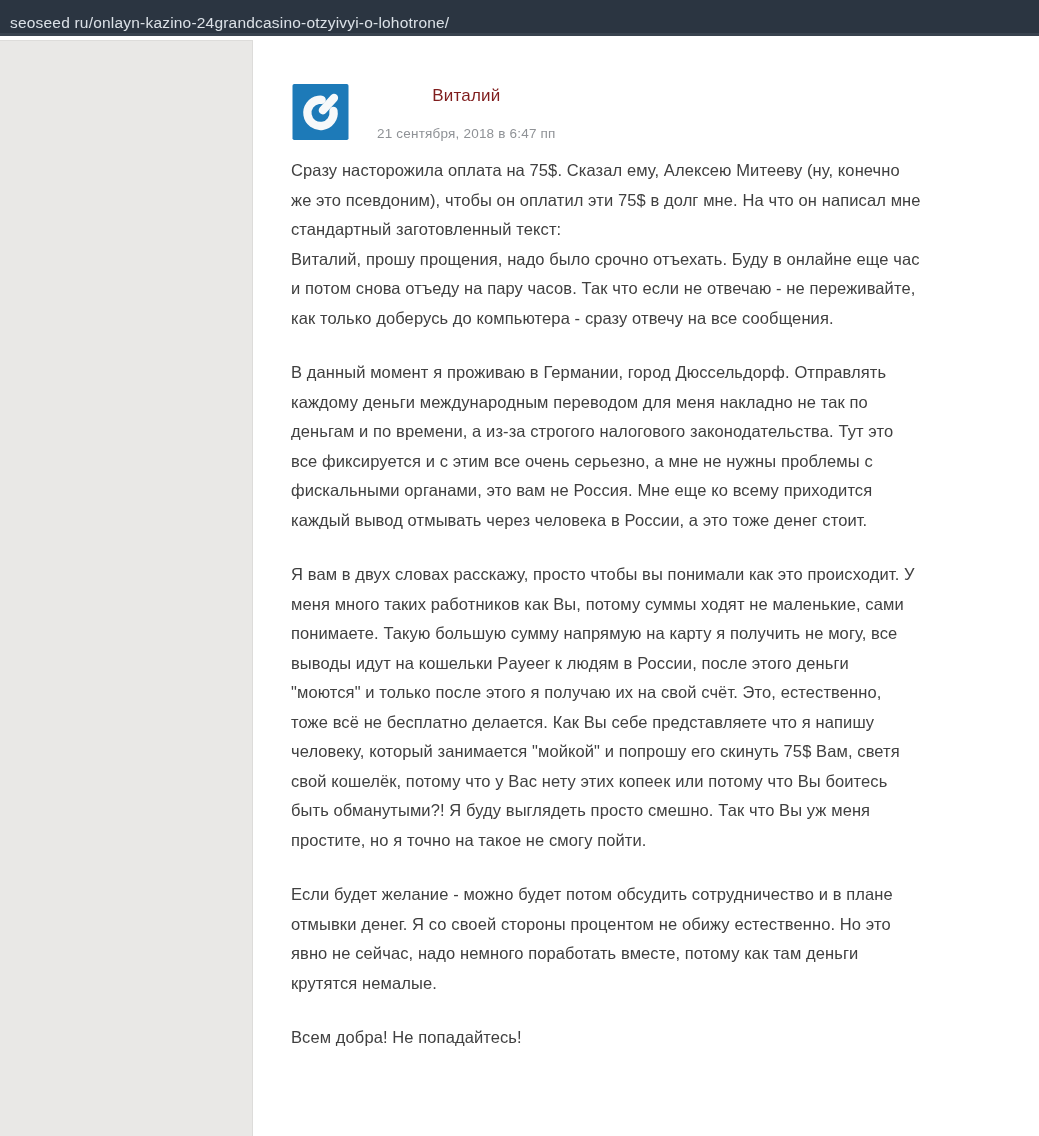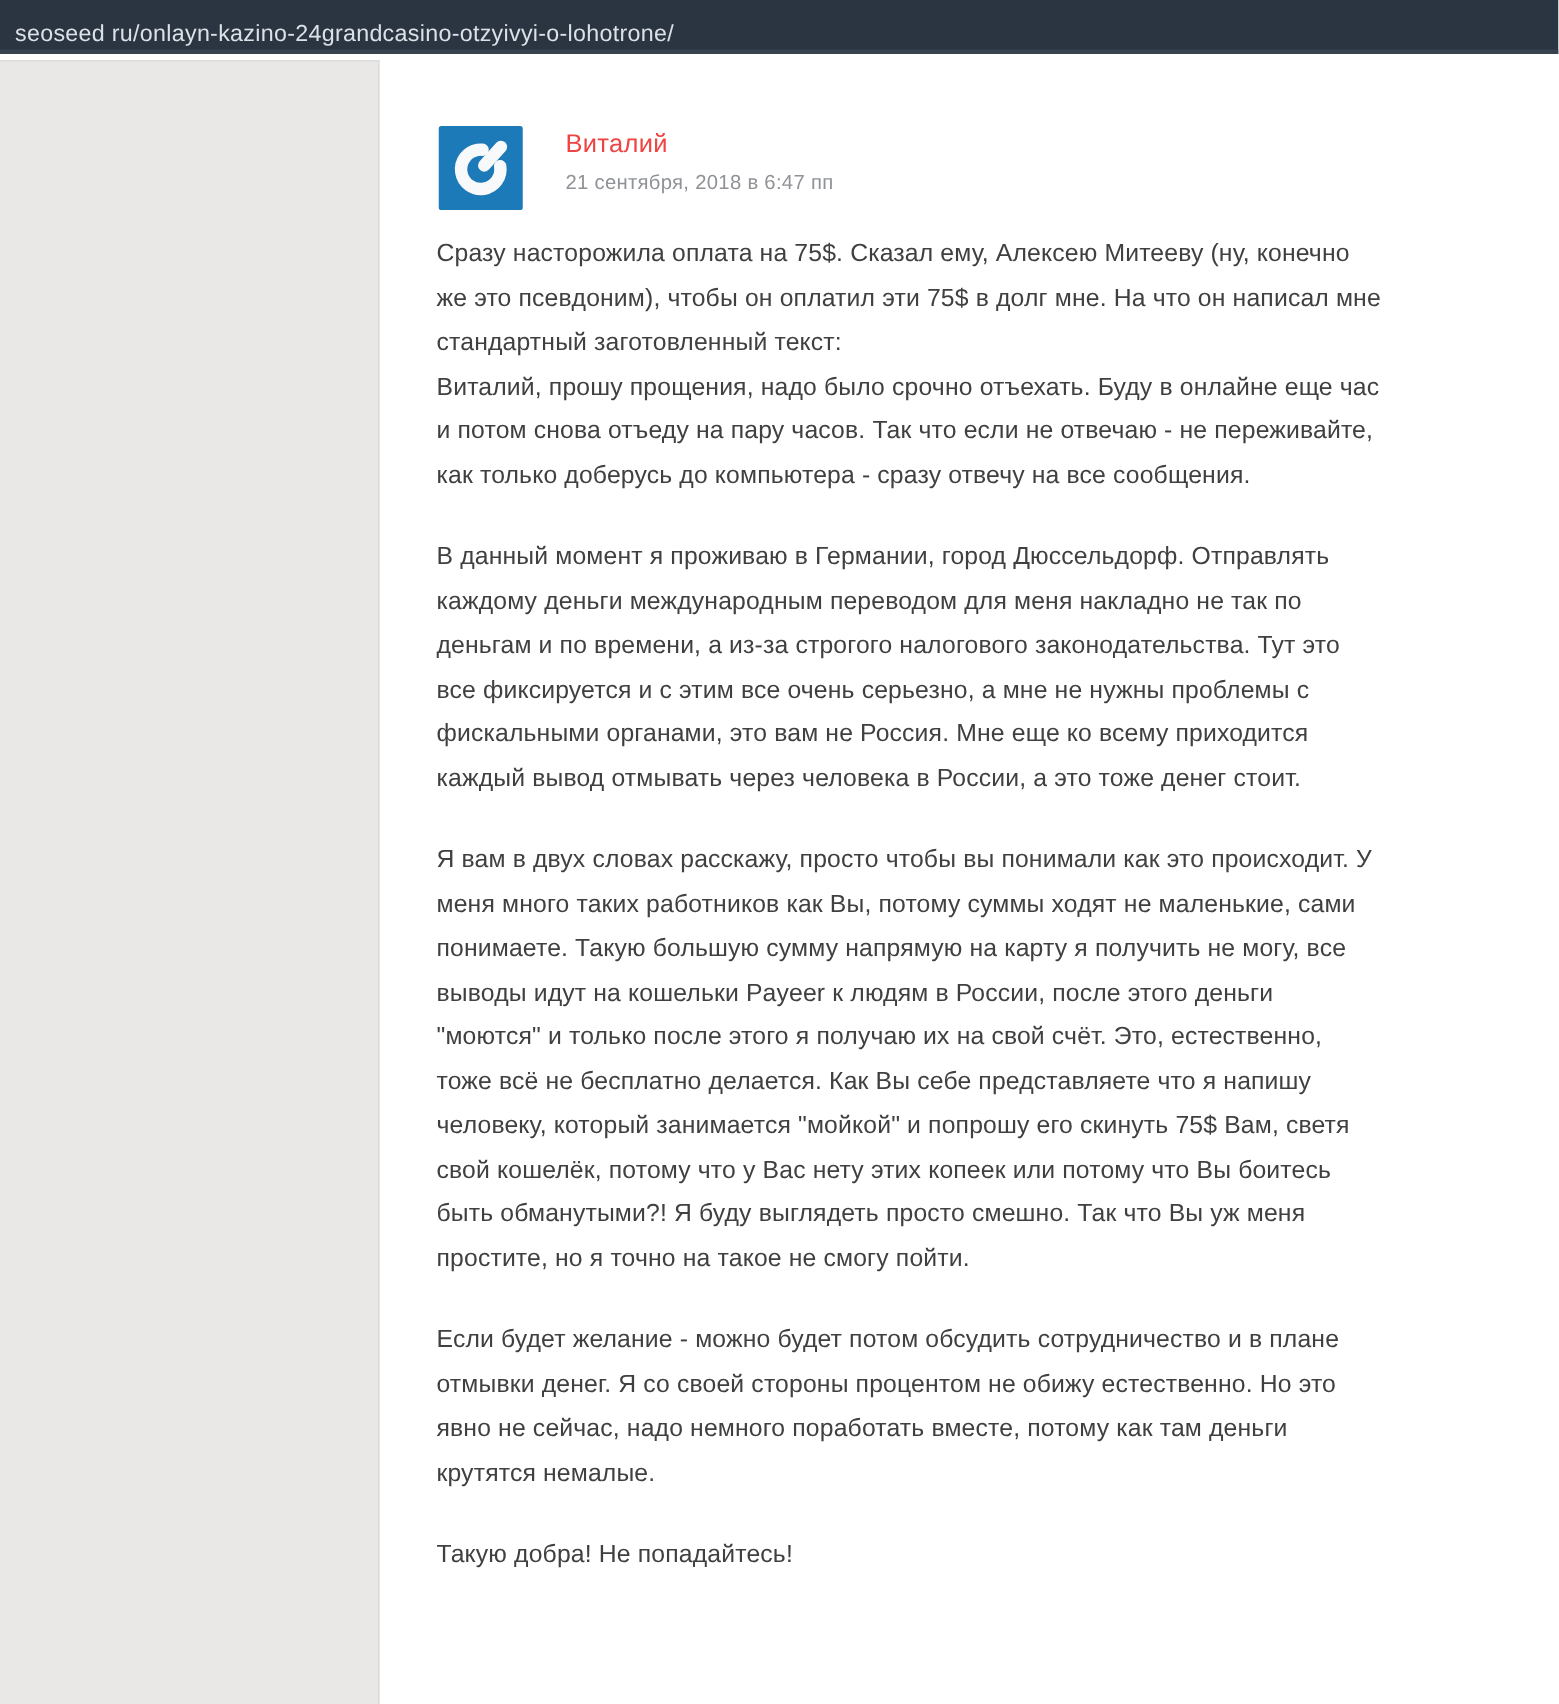--- a/index.html
+++ b/index.html
@@ -38,25 +38,26 @@
   }
   
   .comment-head { display: flex; align-items: flex-start; }
   .avatar {
     width: 59px; height: 56px; flex: 0 0 auto;
     line-height: 0;
   }
   .avatar svg { display: block; }
   .meta { margin-left: 27px; padding-top: 2px; }
   .author {
-    font-size: 17px; color: #ef4444;
+    font-size: 17px; color: #7f1d1d;
     letter-spacing: 0.2px;
+    text-align: center;
   }
   .date {
-    margin-top: 8px;
+    margin-top: 20px;
     font-size: 13.5px; color: #8f9296;
     letter-spacing: 0.2px;
   }
   
   .comment-body {
     margin-top: 15px;
     width: 632px;
     font-size: 16.5px;
     line-height: 29.5px;
     color: #404040;
@@ -96,18 +97,18 @@
           <div class="date">21 сентября, 2018 в 6:47 пп</div>
         </div>
       </div>
 
       <div class="comment-body">
         <p>Сразу насторожила оплата на 75$. Сказал ему, Алексею Митееву (ну, конечно же это псевдоним), чтобы он оплатил эти 75$ в долг мне. На что он написал мне стандартный заготовленный текст:
 Виталий, прошу прощения, надо было срочно отъехать. Буду в онлайне еще час и потом снова отъеду на пару часов. Так что если не отвечаю - не переживайте, как только доберусь до компьютера - сразу отвечу на все сообщения.</p>
         <p>В данный момент я проживаю в Германии, город Дюссельдорф. Отправлять каждому деньги международным переводом для меня накладно не так по деньгам и по времени, а из-за строгого налогового законодательства. Тут это все фиксируется и с этим все очень серьезно, а мне не нужны проблемы с фискальными органами, это вам не Россия. Мне еще ко всему приходится каждый вывод отмывать через человека в России, а это тоже денег стоит.</p>
         <p>Я вам в двух словах расскажу, просто чтобы вы понимали как это происходит. У меня много таких работников как Вы, потому суммы ходят не маленькие, сами понимаете. Такую большую сумму напрямую на карту я получить не могу, все выводы идут на кошельки Payeer к людям в России, после этого деньги "моются" и только после этого я получаю их на свой счёт. Это, естественно, тоже всё не бесплатно делается. Как Вы себе представляете что я напишу человеку, который занимается "мойкой" и попрошу его скинуть 75$ Вам, светя свой кошелёк, потому что у Вас нету этих копеек или потому что Вы боитесь быть обманутыми?! Я буду выглядеть просто смешно. Так что Вы уж меня простите, но я точно на такое не смогу пойти.</p>
         <p>Если будет желание - можно будет потом обсудить сотрудничество и в плане отмывки денег. Я со своей стороны процентом не обижу естественно. Но это явно не сейчас, надо немного поработать вместе, потому как там деньги крутятся немалые.</p>
-        <p>Такую добра! Не попадайтесь!</p>
+        <p>Всем добра! Не попадайтесь!</p>
       </div>
 
     </article>
   </div>
 </div>
 
 </body></html>

